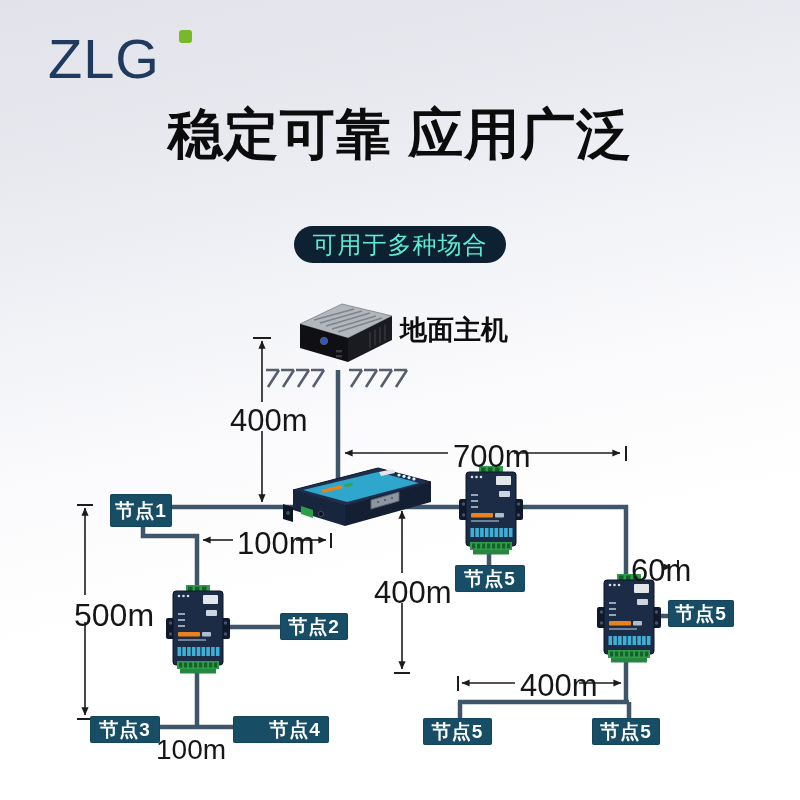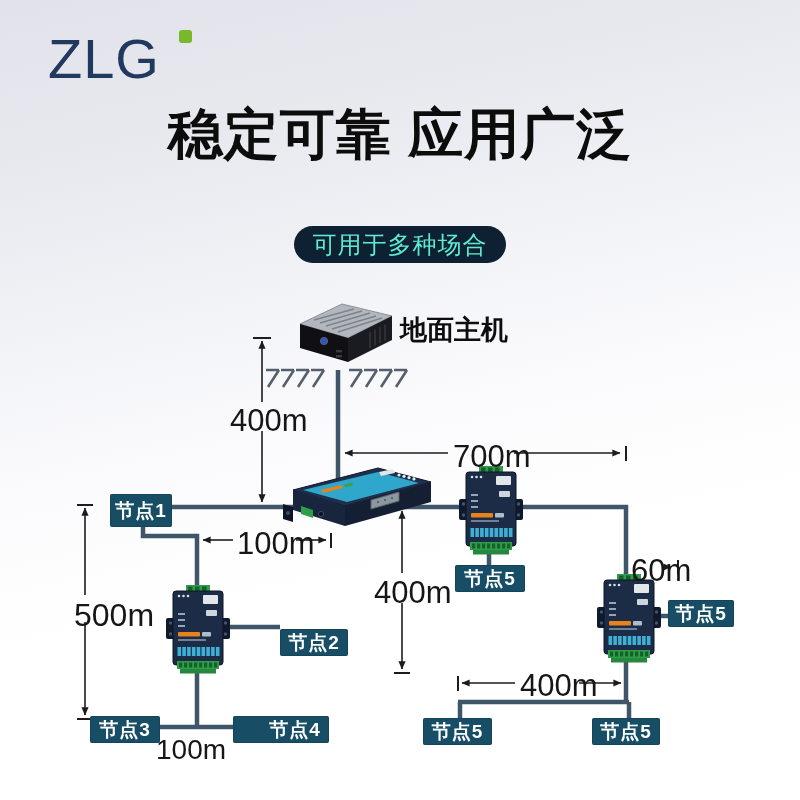--- a/index.html
+++ b/index.html
@@ -201,21 +201,21 @@
   <div class="dim" style="left:230px;top:403px;">400m</div>
   <div class="dim" style="left:453px;top:439px;">700m</div>
   <div class="dim" style="left:237px;top:526px;">100m</div>
   <div class="dim" style="left:62px;top:597px;font-size:32px;margin-left:12px;">500m</div>
   <div class="dim" style="left:374px;top:575px;">400m</div>
   <div class="dim" style="left:631px;top:553px;">60m</div>
   <div class="dim" style="left:156px;top:734px;font-size:28px;">100m</div>
   <div class="dim" style="left:520px;top:668px;">400m</div>
 
   <div class="node" style="left:110px;top:494px;width:62px;height:33px;">节点1</div>
-  <div class="node" style="left:280px;top:613px;width:68px;height:27px;margin-top:16px;">节点2</div>
+  <div class="node" style="left:280px;top:613px;width:68px;height:27px;">节点2</div>
   <div class="node" style="left:90px;top:716px;width:70px;height:27px;">节点3</div>
   <div class="node" style="left:233px;top:716px;width:68px;height:27px;padding-left:28px;">节点4</div>
   <div class="node" style="left:455px;top:565px;width:70px;height:27px;">节点5</div>
   <div class="node" style="left:668px;top:600px;width:66px;height:27px;">节点5</div>
   <div class="node" style="left:423px;top:718px;width:69px;height:27px;">节点5</div>
   <div class="node" style="left:592px;top:718px;width:68px;height:27px;">节点5</div>
 
 </div>
 
 </body></html>

